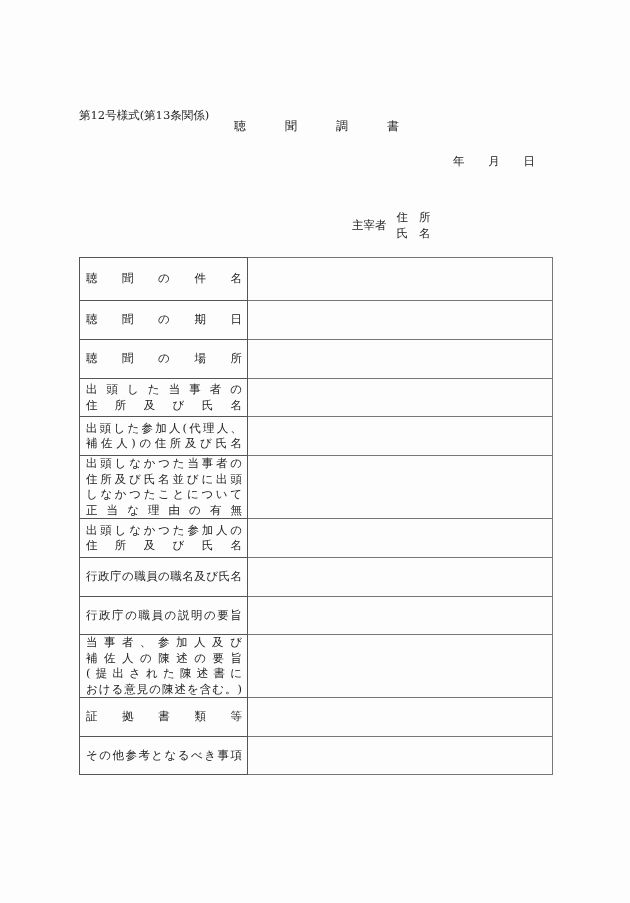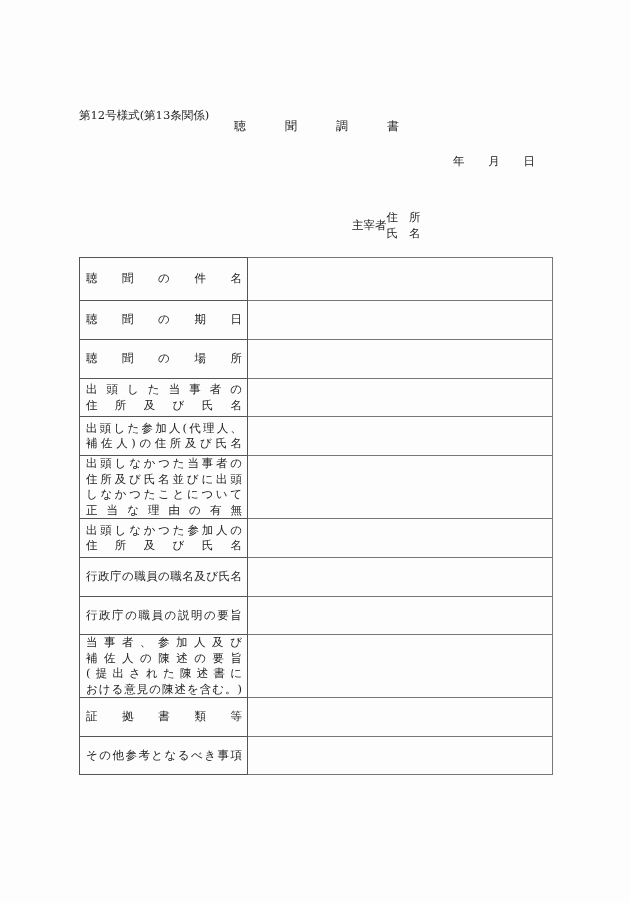--- a/index.html
+++ b/index.html
@@ -25,21 +25,21 @@
       position: absolute; left: 453px; top: 154px;
       width: 82px;
       display: flex; justify-content: space-between;
       font-size: 11.5px;
     }
     .organizer {
       position: absolute; left: 352px; top: 209px;
       display: flex; align-items: center;
       font-size: 11.5px;
     }
-    .organizer .role { }
+    .organizer .role { margin-right: 10px; }
     .organizer .fields { display: flex; flex-direction: column; line-height: 16px; }
     .organizer .field { display: flex; width: 34px; justify-content: space-between; }
 
     table.hearing {
       position: absolute; left: 79px; top: 257px;
       width: 474px;
       border-collapse: collapse;
       table-layout: fixed;
     }
     table.hearing td {

